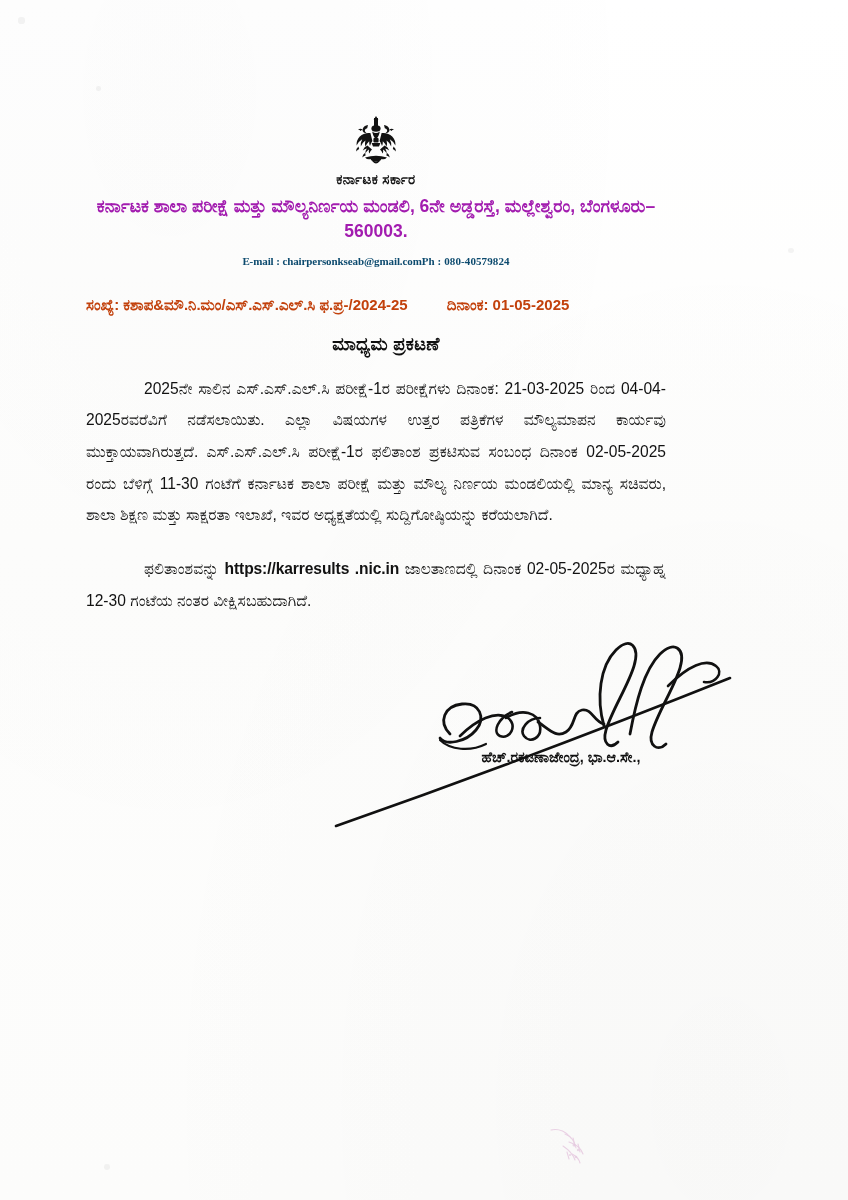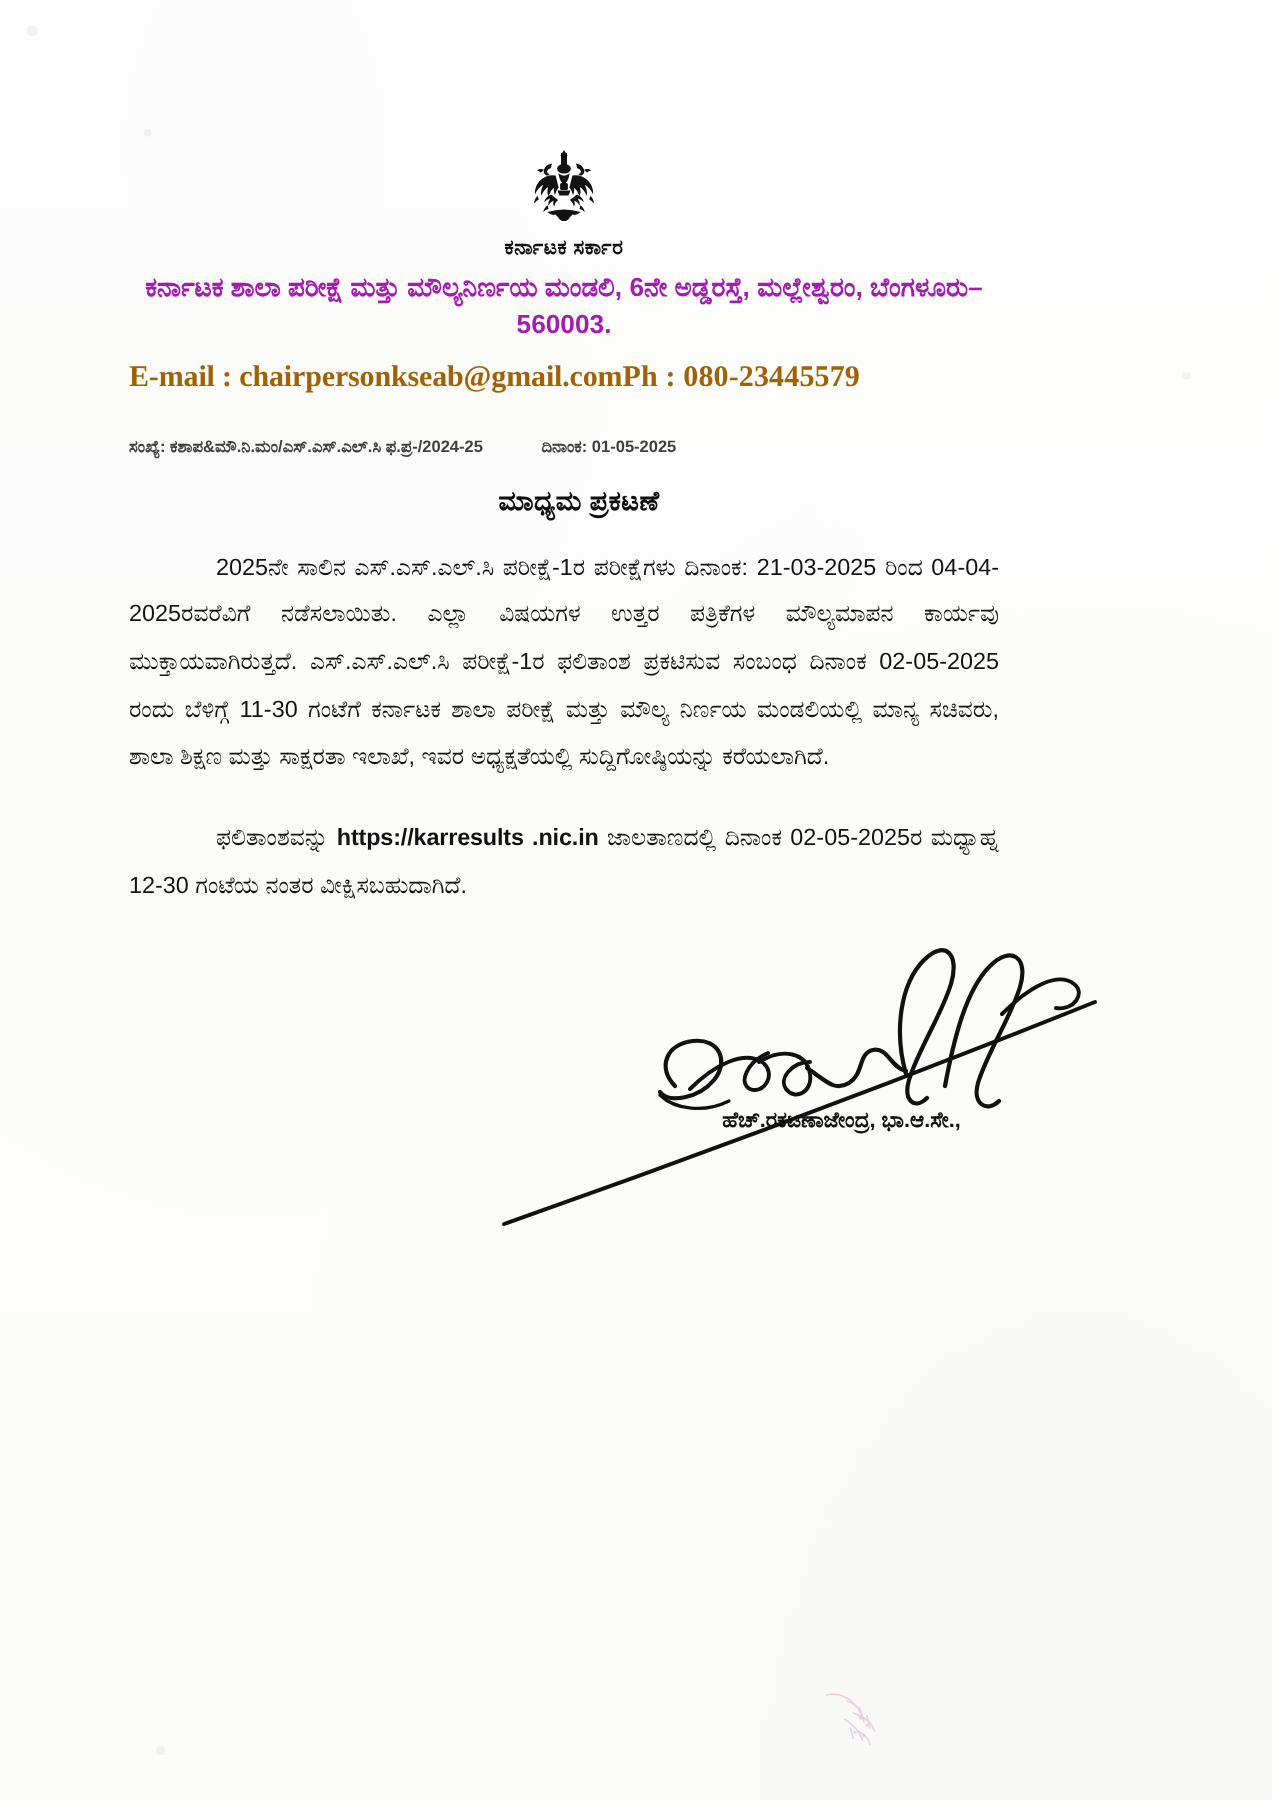--- a/index.html
+++ b/index.html
@@ -23,21 +23,21 @@
     inset: 0;
     background:
       radial-gradient(ellipse at 20% 8%, rgba(0,0,0,0.012), rgba(0,0,0,0) 55%),
       radial-gradient(ellipse at 85% 92%, rgba(0,0,0,0.015), rgba(0,0,0,0) 60%),
       linear-gradient(180deg, #ffffff 0%, #fdfdfc 45%, #fcfcfb 100%);
     pointer-events: none;
   }
 
   .content {
     position: absolute;
-    left: 0; top: 0;
+    left: 0; top: 16px;
     width: 752px;
   }
 
   
   .emblem-wrap {
     text-align: center;
     padding-top: 100px;
   }
   .emblem {
     display: inline-block;
@@ -59,40 +59,40 @@
     font-size: 17.5px;
     font-weight: bold;
     color: #a21caf;
     margin-top: 6px;
     line-height: 1.42;
     padding: 0 78px;
     filter: blur(0.2px);
   }
   .contact-row {
     display: flex;
-    justify-content: flex-start;
+    justify-content: center;
     align-items: baseline;
     padding: 11px 86px 0 86px;
     font-family: "Liberation Serif", serif;
     font-weight: bold;
-    font-size: 20px;
-    color: #a16207;
+    font-size: 11px;
+    color: #0c4a6e;
     filter: blur(0.25px);
   }
   .contact-row .email { letter-spacing: -0.1px; }
   .contact-row .phone { letter-spacing: 0.1px; }
 
   
   .refdate-row {
     display: flex;
     justify-content: flex-start;
     align-items: baseline;
     padding: 29px 86px 0 86px;
-    font-size: 11px;
-    color: #404040;
+    font-size: 15px;
+    color: #c2410c;
     font-weight: 600;
     filter: blur(0.18px);
   }
   .refdate-row .ref { white-space: nowrap; }
   .refdate-row .date { white-space: nowrap; margin-left: 39px; }
 
   
   .doc-title {
     text-align: center;
     font-size: 18px;
@@ -212,21 +212,21 @@
         </svg>
       </span>
     </div>
 
     <div class="gov-line">ಕರ್ನಾಟಕ ಸರ್ಕಾರ</div>
 
     <div class="office-line">ಕರ್ನಾಟಕ ಶಾಲಾ ಪರೀಕ್ಷೆ ಮತ್ತು ಮೌಲ್ಯನಿರ್ಣಯ ಮಂಡಲಿ, 6ನೇ ಅಡ್ಡರಸ್ತೆ, ಮಲ್ಲೇಶ್ವರಂ, ಬೆಂಗಳೂರು–560003.</div>
 
     <div class="contact-row">
       <span class="email">E-mail : chairpersonkseab@gmail.com</span>
-      <span class="phone">Ph : 080-23445579</span>
+      <span class="phone">Ph : 080-40579824</span>
     </div>
 
     <div class="refdate-row">
       <span class="ref">ಸಂಖ್ಯೆ: ಕಶಾಪ&amp;ಮೌ.ನಿ.ಮಂ/ಎಸ್.ಎಸ್.ಎಲ್.ಸಿ ಫ.ಪ್ರ-/2024-25</span>
       <span class="date">ದಿನಾಂಕ: 01-05-2025</span>
     </div>
 
     <div class="doc-title">ಮಾಧ್ಯಮ ಪ್ರಕಟಣೆ</div>
 
     <div class="body-block">

